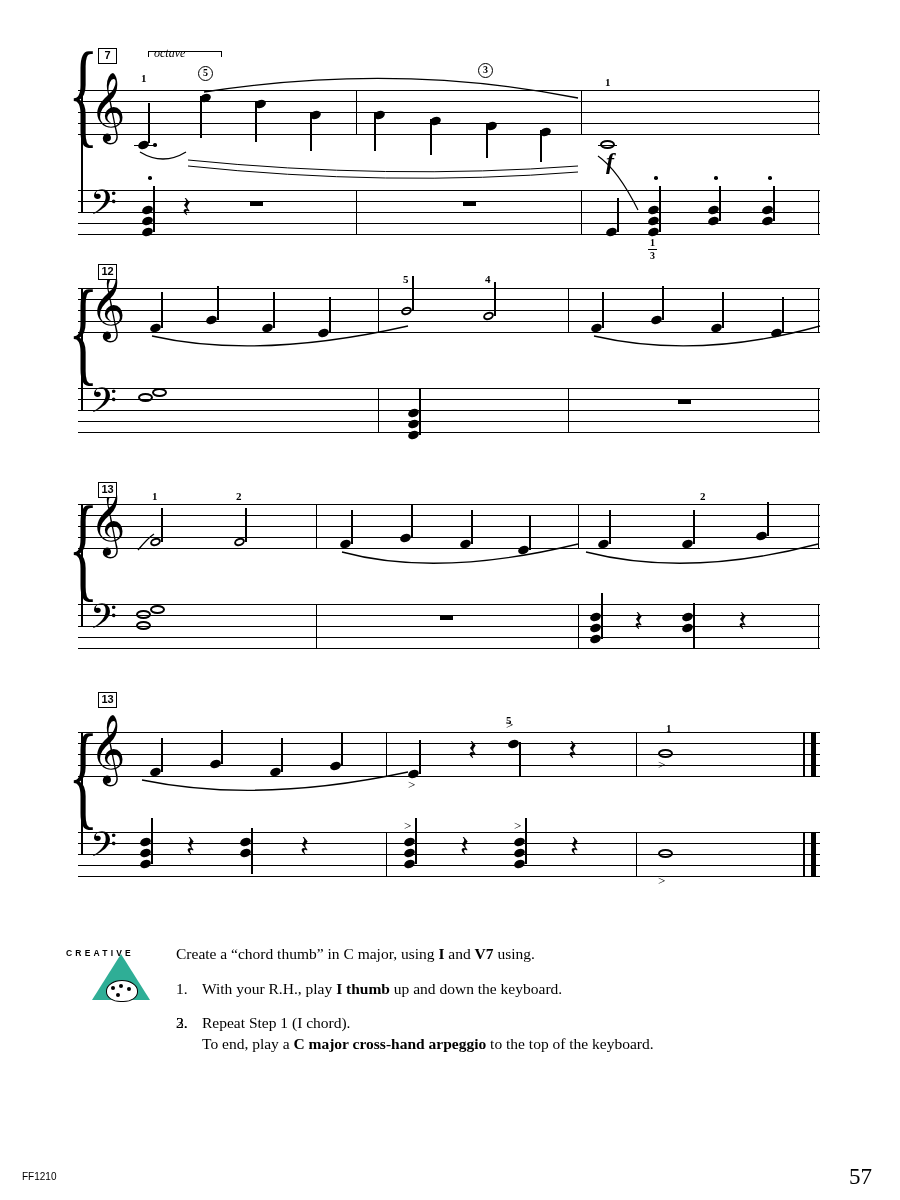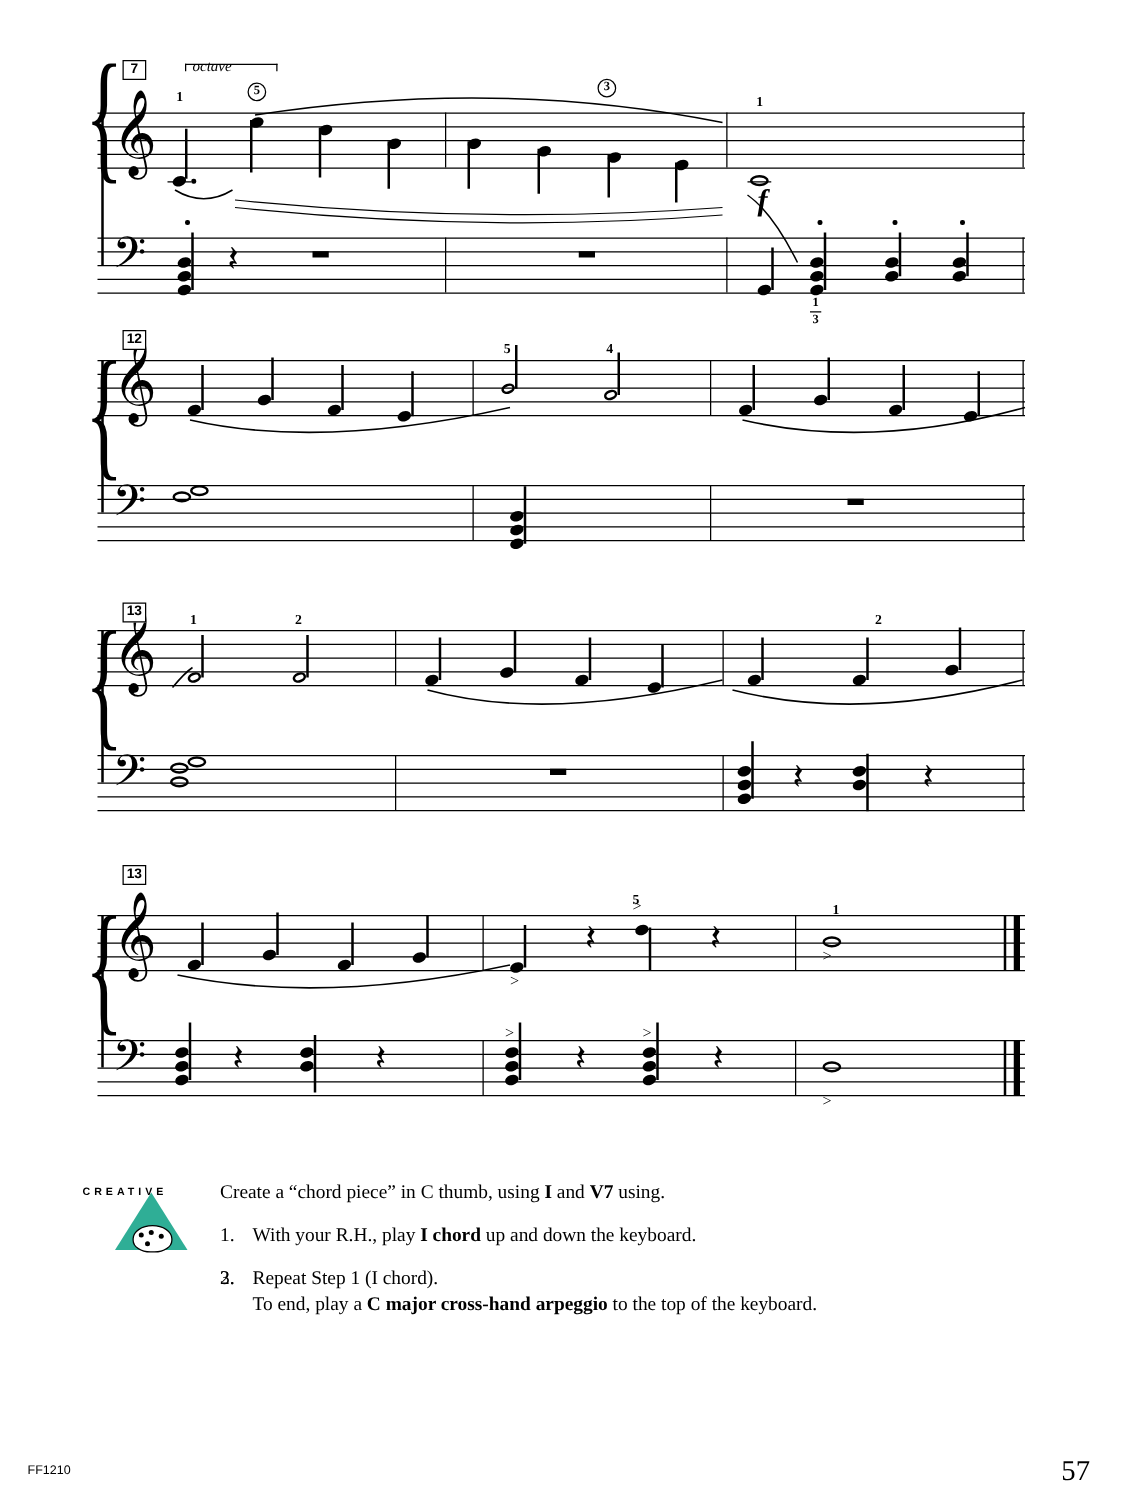--- a/index.html
+++ b/index.html
@@ -675,26 +675,26 @@
       <div class="badge-tri"></div>
       <div class="badge-palette">
         <i style="left:4px; top:5px;"></i>
         <i style="left:12px; top:3px;"></i>
         <i style="left:20px; top:6px;"></i>
         <i style="left:9px; top:12px;"></i>
       </div>
     </div>
 
     <div class="creative-body">
-      <p class="lead"><span>Create a “chord piece” in C thumb, using </span><b>I</b><span> and </span><b>V7</b><span> using.</span></p>
+      <p class="lead"><span>Create a “chord thumb” in C major, using </span><b>I</b><span> and </span><b>V7</b><span> using.</span></p>
 
       <ol class="steps">
         <li>
           <span class="num">1.</span>
-          <span class="l2"><span>With your R.H., play </span><b>I chord</b><span> up and down the keyboard.</span></span>
+          <span class="l2"><span>With your R.H., play </span><b>I thumb</b><span> up and down the keyboard.</span></span>
         </li>
         <li>
           <span class="num">2.</span>
         </li>
         <li>
           <span class="num">3.</span>
           <span class="l1">Repeat Step 1 (I chord).</span>
           <span class="l2"><span>To end, play a </span><b>C major cross-hand arpeggio</b><span> to the top of the keyboard.</span></span>
         </li>
       </ol>

